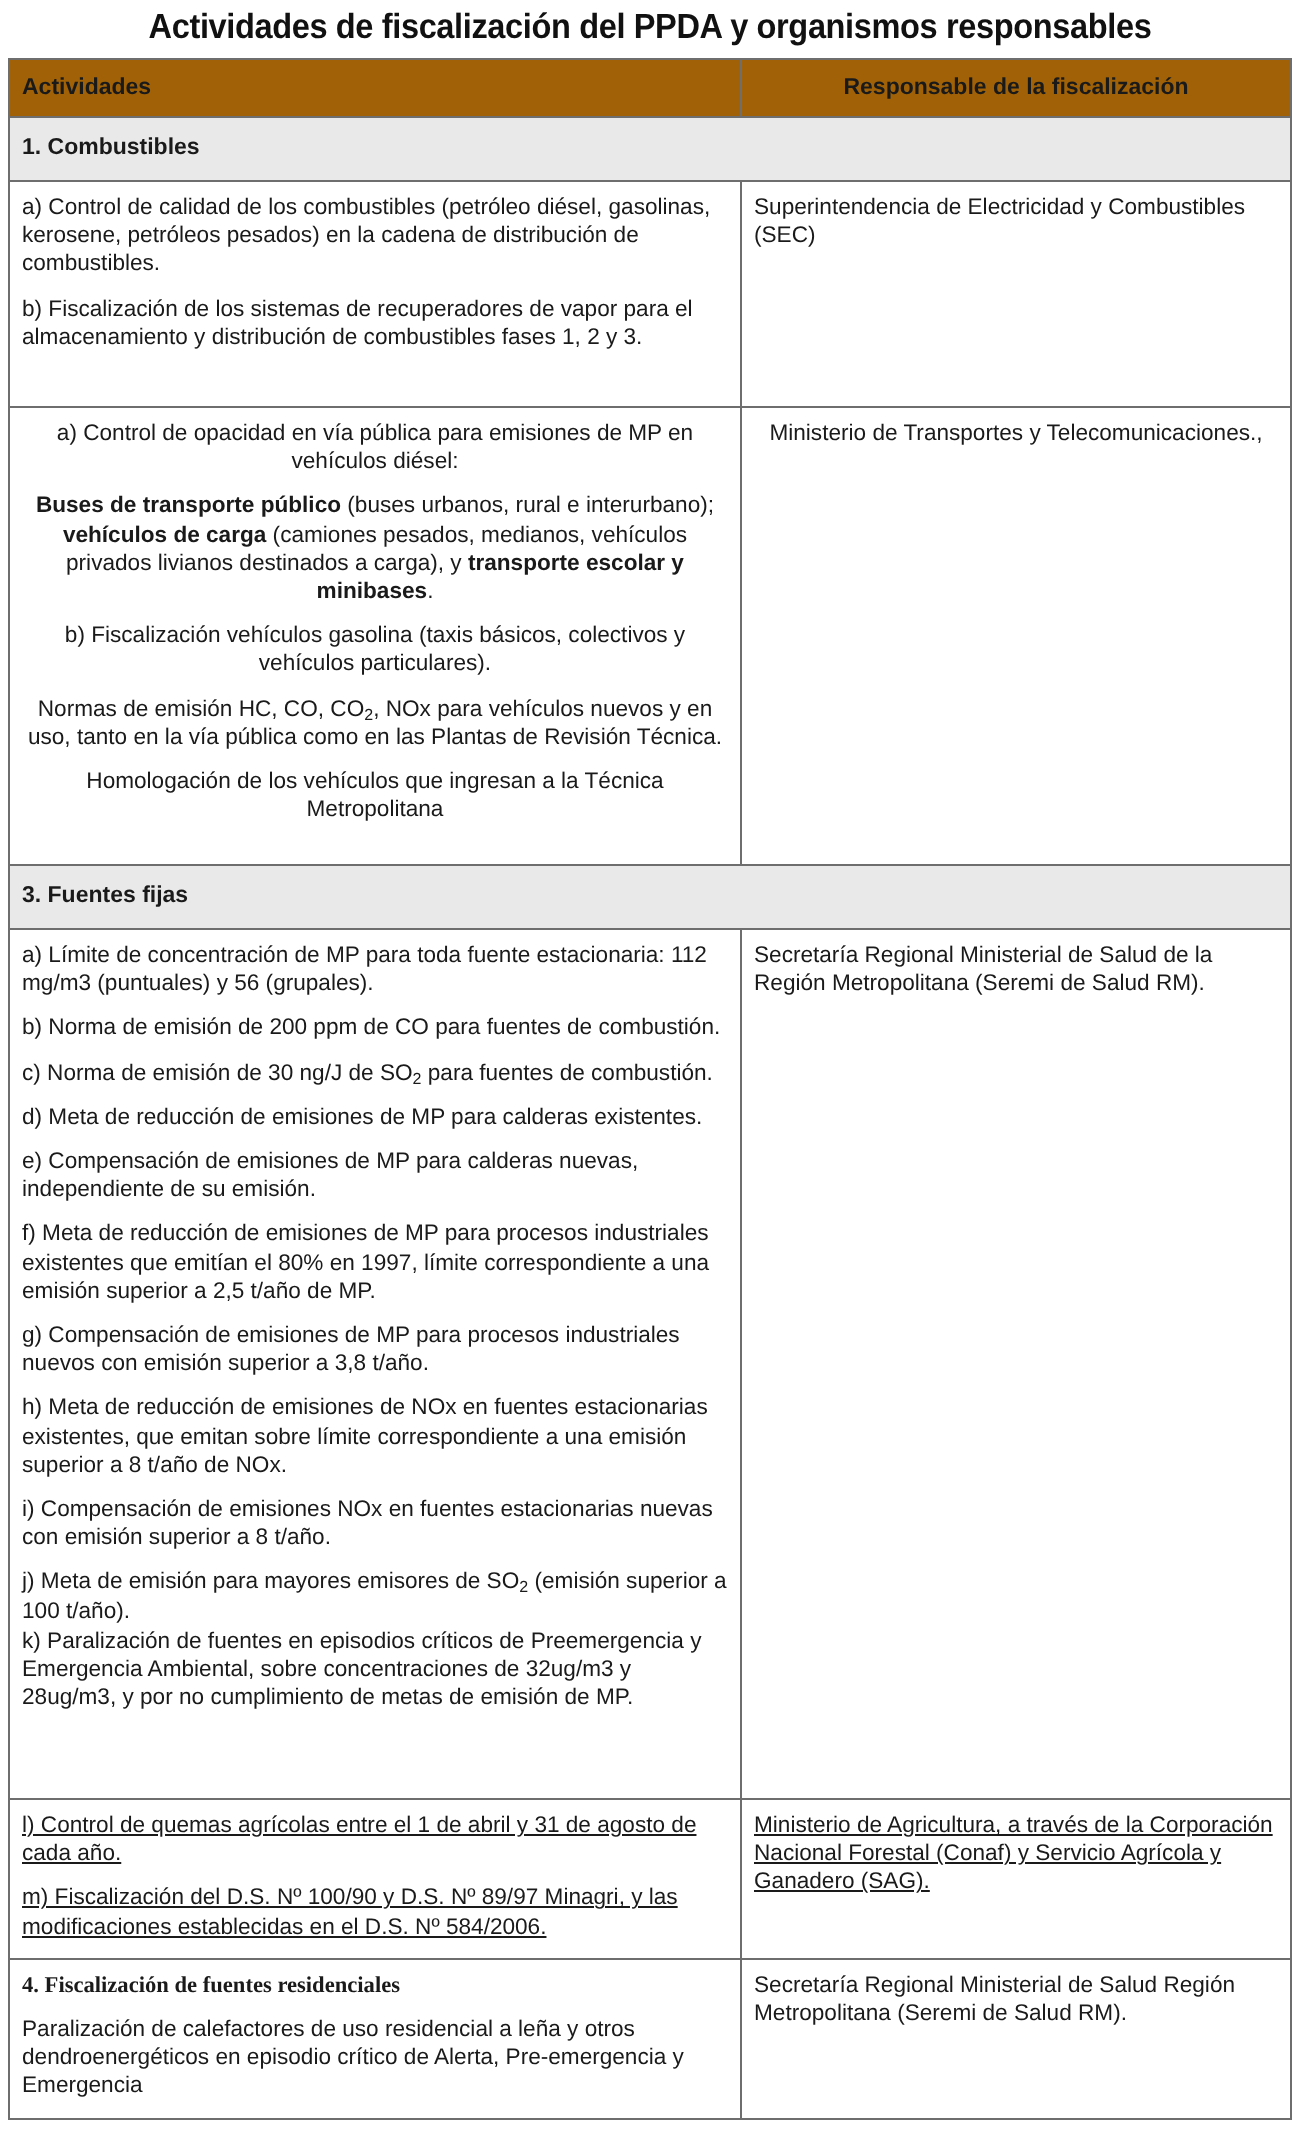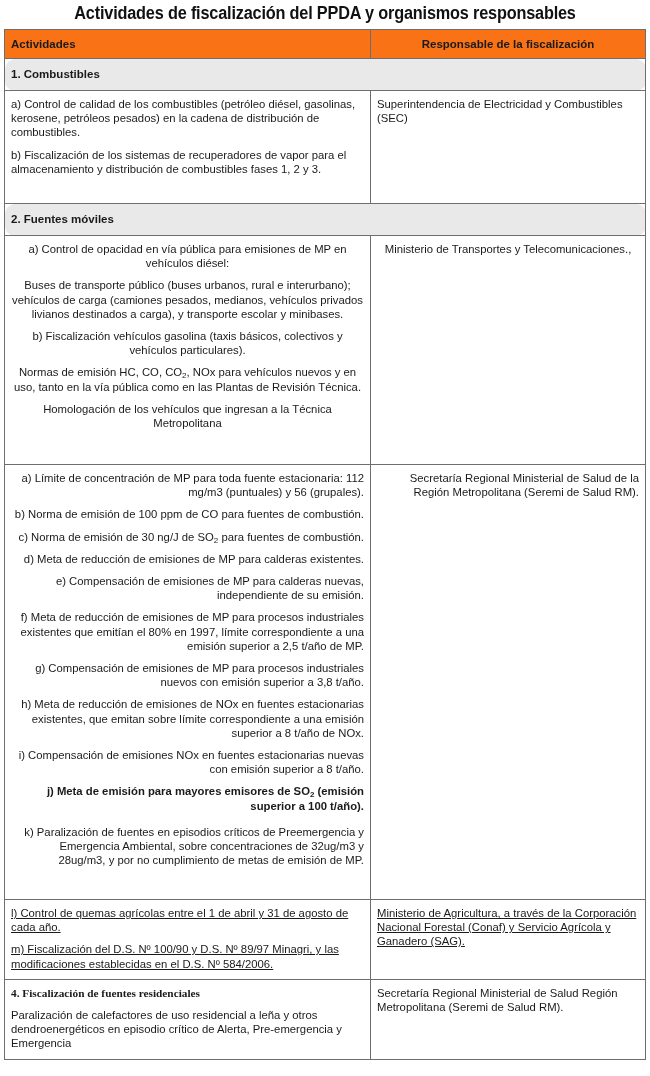--- a/index.html
+++ b/index.html
@@ -7,31 +7,31 @@
          font-family: "Liberation Sans", sans-serif; color: #1a1a1a; }
   .title { position: absolute; top: 3px; left: 0; width: 650px; text-align: center;
            font-family: "Liberation Sans", sans-serif; font-weight: bold; font-size: 17.5px;
            letter-spacing: -0.2px; transform: scaleX(0.93); transform-origin: center; color: #111; }
   table { position: absolute; top: 29px; left: 4px; width: 641px; border-collapse: collapse;
           table-layout: fixed; }
   td, th { border: 1.5px solid #6e6e6e; vertical-align: top; padding: 0 6px;
            font-size: 11.3px; line-height: 14.2px; text-align: left; font-weight: normal; }
   col.c1 { width: 366px; }
   col.c2 { width: 275px; }
-  .hdr td { background: #f97316; font-weight: bold; height: 28px; vertical-align: middle; font-size: 11.5px; }
+  .hdr td { background: #a16207; font-weight: bold; height: 28px; vertical-align: middle; font-size: 11.5px; }
   .hdr td.right { text-align: center; margin-top: 47px; }
-  .sec td { background: #e9e9e9; font-weight: bold; height: 31px; vertical-align: middle; font-size: 11.5px; border-radius: 10px; }
+  .sec td { background: #e9e9e9; font-weight: bold; height: 31px; vertical-align: middle; font-size: 11.5px; }
   p { margin: 0 0 8px 0; }
-  p.tight { margin-bottom: 12px; font-weight: bold; }
+  p.tight { margin-bottom: 1px; }
   .body-cell { padding-top: 6px; }
-  b { font-weight: normal; }
+  b { font-weight: bold; }
   sub { font-size: 8px; vertical-align: -2px; line-height: 0; }
   .row-comb td { height: 106px; margin-top: 32px; }
   .row-mov td { height: 222px; text-align: center; }
-  .row-fij td { height: 428px; text-align: right; }
+  .row-fij td { height: 428px; }
   .row-agr td { height: 72px; text-decoration: underline; }
   .row-res td { height: 70px; }
   .sec-title-inline { font-weight: bold; margin-bottom: 8px; font-family: Liberation Serif, serif; }
 </style>
 </head>
 <body>
 
 <div class="title">Actividades de fiscalización del PPDA y organismos responsables</div>
 
 <table>
@@ -51,40 +51,40 @@
     <tr class="row-comb">
       <td class="body-cell">
         <p>a) Control de calidad de los combustibles (petróleo diésel, gasolinas, kerosene, petróleos pesados) en la cadena de distribución de combustibles.</p>
         <p>b) Fiscalización de los sistemas de recuperadores de vapor para el almacenamiento y distribución de combustibles fases 1, 2  y 3.</p>
       </td>
       <td class="body-cell">
         <p>Superintendencia de Electricidad y Combustibles (SEC)</p>
       </td>
     </tr>
 
-    <tr class="sec">
-      <td colspan="2">2. Fuentes móviles</td>
-    </tr>
     <tr class="row-mov">
       <td class="body-cell">
         <p>a) Control de opacidad en vía pública para emisiones de MP en vehículos diésel:</p>
         <p><b>Buses de transporte público</b><span> (buses urbanos, rural e interurbano); </span><b>vehículos de carga</b><span> (camiones pesados, medianos, vehículos privados livianos destinados a carga), y </span><b>transporte escolar y minibases</b><span>.</span></p>
         <p>b) Fiscalización vehículos gasolina (taxis básicos, colectivos y vehículos particulares).</p>
         <p><span>Normas de emisión HC, CO, CO</span><sub>2</sub><span>, NOx para vehículos nuevos y en uso, tanto en la vía pública como en las Plantas de Revisión Técnica.</span></p>
         <p>Homologación de los vehículos que ingresan a la Técnica Metropolitana</p>
       </td>
       <td class="body-cell">
         <p>Ministerio de Transportes y Telecomunicaciones.,</p>
       </td>
     </tr>
 
+    <tr class="sec">
+      <td colspan="2">3. Fuentes fijas</td>
+    </tr>
     <tr class="row-fij">
       <td class="body-cell">
         <p>a) Límite de concentración de MP para toda fuente estacionaria: 112 mg/m3 (puntuales) y 56 (grupales).</p>
-        <p>b) Norma de emisión de 100 ppm de CO para fuentes de combustión.</p>
+        <p>b) Norma de emisión de 200 ppm de CO para fuentes de combustión.</p>
         <p><span>c) Norma de emisión de 30 ng/J de SO</span><sub>2</sub><span> para fuentes de combustión.</span></p>
         <p>d) Meta de reducción de emisiones de MP para calderas existentes.</p>
         <p>e) Compensación de emisiones de MP para calderas nuevas, independiente de su emisión.</p>
         <p>f) Meta de reducción de emisiones de MP para procesos industriales existentes que emitían el 80% en 1997, límite correspondiente a una emisión superior a 2,5 t/año de MP.</p>
         <p>g) Compensación de emisiones de MP para procesos industriales nuevos con emisión superior a 3,8 t/año.</p>
         <p>h) Meta de reducción de emisiones de NOx en fuentes estacionarias existentes, que emitan sobre límite correspondiente a una emisión superior a 8 t/año de NOx.</p>
         <p>i) Compensación de emisiones NOx en fuentes estacionarias nuevas con emisión superior a 8 t/año.</p>
         <p class="tight"><span>j) Meta de emisión para mayores emisores de SO</span><sub>2</sub><span> (emisión superior a 100 t/año).</span></p>
         <p> k) Paralización de fuentes en episodios críticos de Preemergencia y Emergencia Ambiental, sobre concentraciones de 32ug/m3 y 28ug/m3, y por no cumplimiento de metas de emisión de MP.</p>
       </td>

